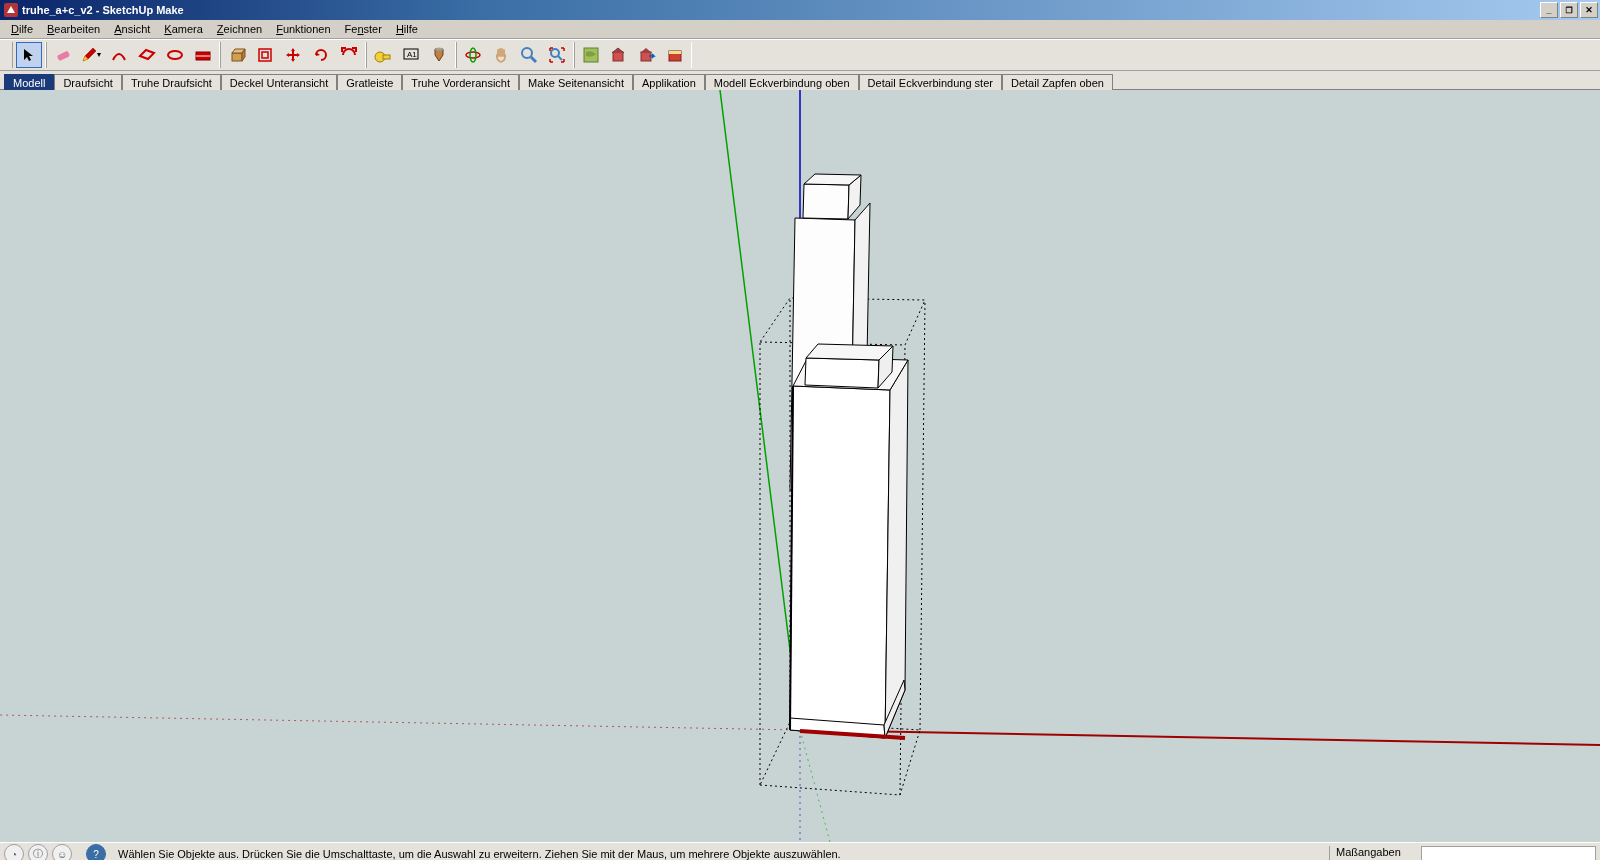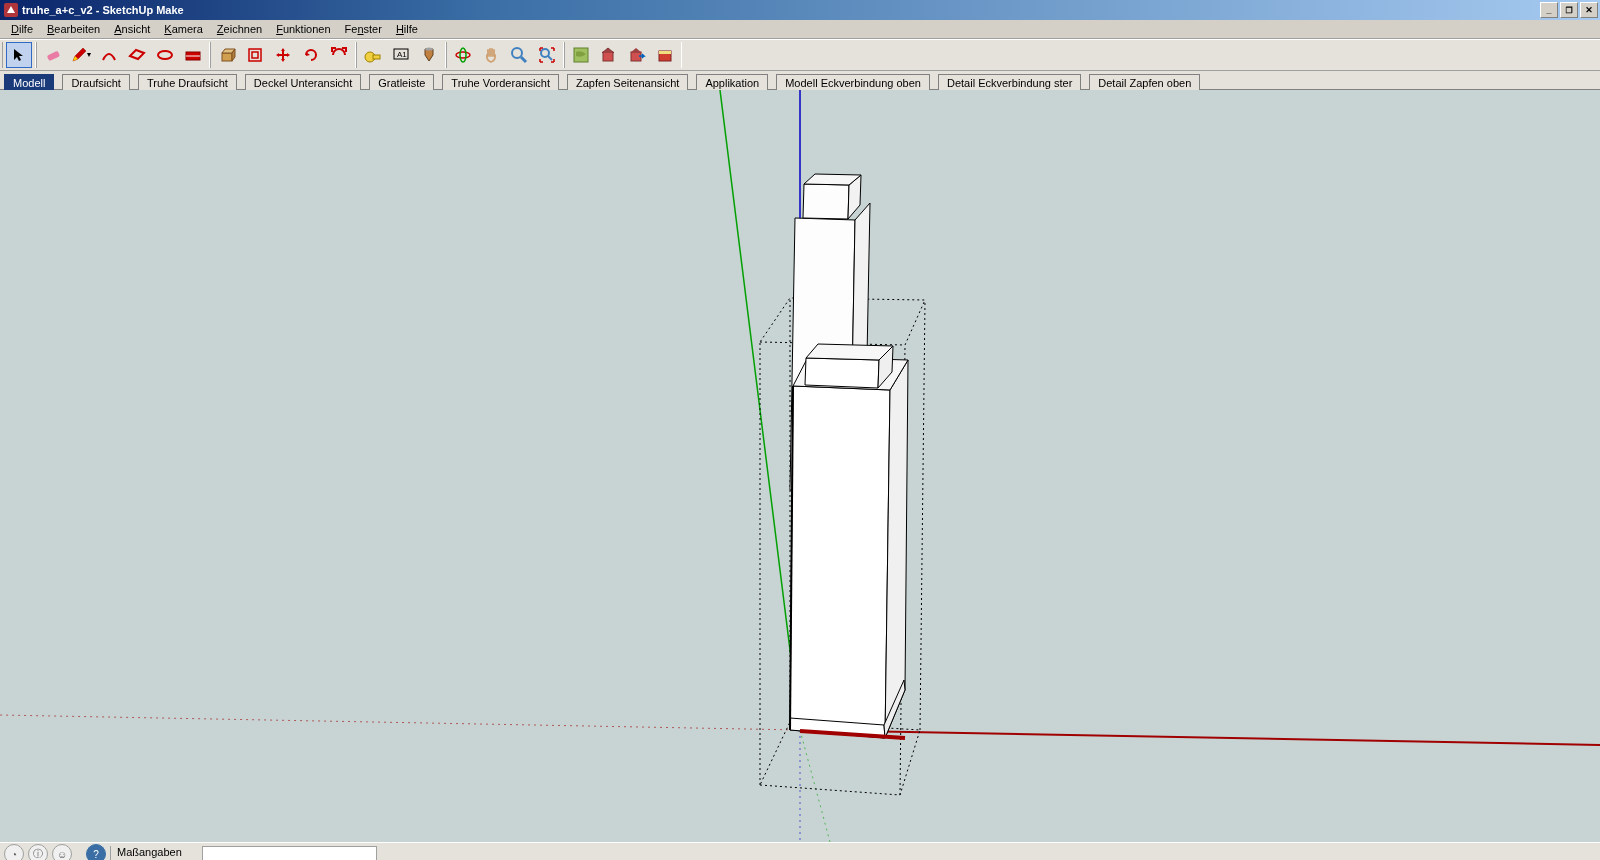--- a/index.html
+++ b/index.html
@@ -5,26 +5,26 @@
   html,body{margin:0;padding:0;width:1600px;height:860px;overflow:hidden;font-family:Tahoma,Arial,sans-serif;font-size:11px;background:#d4d0c8;}
   .titlebar{height:20px;background:linear-gradient(to right,#0a246a 0%,#3a6ea5 30%,#a6caf0 100%);display:flex;align-items:center;color:white;padding-left:4px;position:relative;}
   .titlebar .appicon{width:14px;height:14px;background:#b0353a;border-radius:2px;margin-right:4px;display:inline-flex;align-items:center;justify-content:center;}
   .titlebar .appicon svg{width:10px;height:10px;}
   .titlebar .title{font-weight:bold;font-size:11px;}
   .winbtns{position:absolute;right:2px;top:2px;display:flex;}
   .winbtn{width:16px;height:14px;background:#d4d0c8;border:1px solid #fff;border-right-color:#808080;border-bottom-color:#808080;margin-left:2px;display:flex;align-items:center;justify-content:center;font-family:Arial;font-size:9px;font-weight:bold;color:#000;}
   .menubar{height:18px;background:#d4d0c8;display:flex;align-items:center;padding-left:4px;border-bottom:1px solid #a0a0a0;}
   .menuitem{padding:1px 7px;cursor:default;}
   .menuitem u{text-decoration:underline;}
-  .toolbar{height:30px;background:#e4e2db;border-top:1px solid #fff;border-bottom:1px solid #a0a0a0;display:flex;align-items:center;padding:0 2px;}
+  .toolbar{height:30px;background:#e4e2db;border-top:1px solid #fff;border-bottom:1px solid #a0a0a0;display:flex;align-items:center;padding:0 12px;}
   .tgroup{display:flex;align-items:center;border-left:1px solid #a0a0a0;border-right:1px solid #fff;padding:0 2px;height:26px;}
   .tbtn{width:24px;height:24px;margin:0 1px;display:flex;align-items:center;justify-content:center;border:1px solid transparent;}
   .tbtn.sel{border:1px solid #316ac5;background:#c1d2ee;}
   .scenes{height:18px;background:#e4e2db;display:flex;align-items:flex-end;padding-left:4px;border-bottom:1px solid #808080;}
-  .scenetab{padding:2px 8px 1px 8px;border:1px solid #808080;border-bottom:none;background:#e4e2db;margin-right:8px;font-size:11px;cursor:default;position:relative;top:1px;}
+  .scenetab{padding:2px 8px 1px 8px;border:1px solid #808080;border-bottom:none;background:#e4e2db;margin-right:0px;font-size:11px;cursor:default;position:relative;top:1px;}
   .scenetab.active{background:#1a3a7a;color:#fff;border-color:#1a3a7a;}
   .viewport{position:relative;width:1600px;height:752px;background:#c8d4d4;overflow:hidden;}
   .statusbar{height:22px;background:#e4e2db;border-top:1px solid #fff;display:flex;align-items:center;padding:0 4px;font-size:11px;}
   .sbtn{width:18px;height:18px;border:1px solid #a0a0a0;border-radius:50%;margin-right:4px;display:flex;align-items:center;justify-content:center;background:#f0f0f0;font-size:10px;color:#606060;}
   .sbtn.help{background:#3a6ea5;color:#fff;border-color:#3a6ea5;}
   .status-text{margin-left:8px;flex:1;}
   .mass{border-left:1px solid #a0a0a0;padding-left:6px;width:260px;display:flex;}
   .mass .label{margin-right:20px;}
 </style>
 </head>
@@ -208,21 +208,21 @@
   </div>
 </div>
 
 <div class="scenes">
   <div class="scenetab active">Modell</div>
   <div class="scenetab">Draufsicht</div>
   <div class="scenetab">Truhe Draufsicht</div>
   <div class="scenetab">Deckel Unteransicht</div>
   <div class="scenetab">Gratleiste</div>
   <div class="scenetab">Truhe Vorderansicht</div>
-  <div class="scenetab">Zapfen Seitenansicht</div>
+  <div class="scenetab">Make Seitenansicht</div>
   <div class="scenetab">Applikation</div>
   <div class="scenetab">Modell Eckverbindung oben</div>
   <div class="scenetab">Detail Eckverbindung ster</div>
   <div class="scenetab">Detail Zapfen oben</div>
 </div>
 
 <div class="viewport">
   <svg width="1600" height="752">
 
     <rect x="0" y="0" width="1600" height="752" fill="#c8d4d4"></rect>
@@ -283,17 +283,18 @@
     <line x1="790" y1="640" x2="793" y2="296" stroke="#000" stroke-width="2"></line>
   </svg>
 </div>
 
 <div class="statusbar">
   <div class="sbtn">◔</div>
   <div class="sbtn">ⓘ</div>
   <div class="sbtn">☺</div>
   <div style="width:10px"></div>
   <div class="sbtn help">?</div>
+  <div class="status-text">Wählen Sie Objekte aus. Drücken Sie die Umschalttaste, um die Auswahl zu erweitern. Ziehen Sie mit der Maus, um mehrere Objekte auszuwählen.</div>
   <div class="mass">
     <span class="label">Maßangaben</span>
     <span style="flex:1;background:#fff;border:1px solid #a0a0a0;height:14px;display:inline-block;min-width:120px;"></span>
   </div>
 </div>
 
 </body></html>

